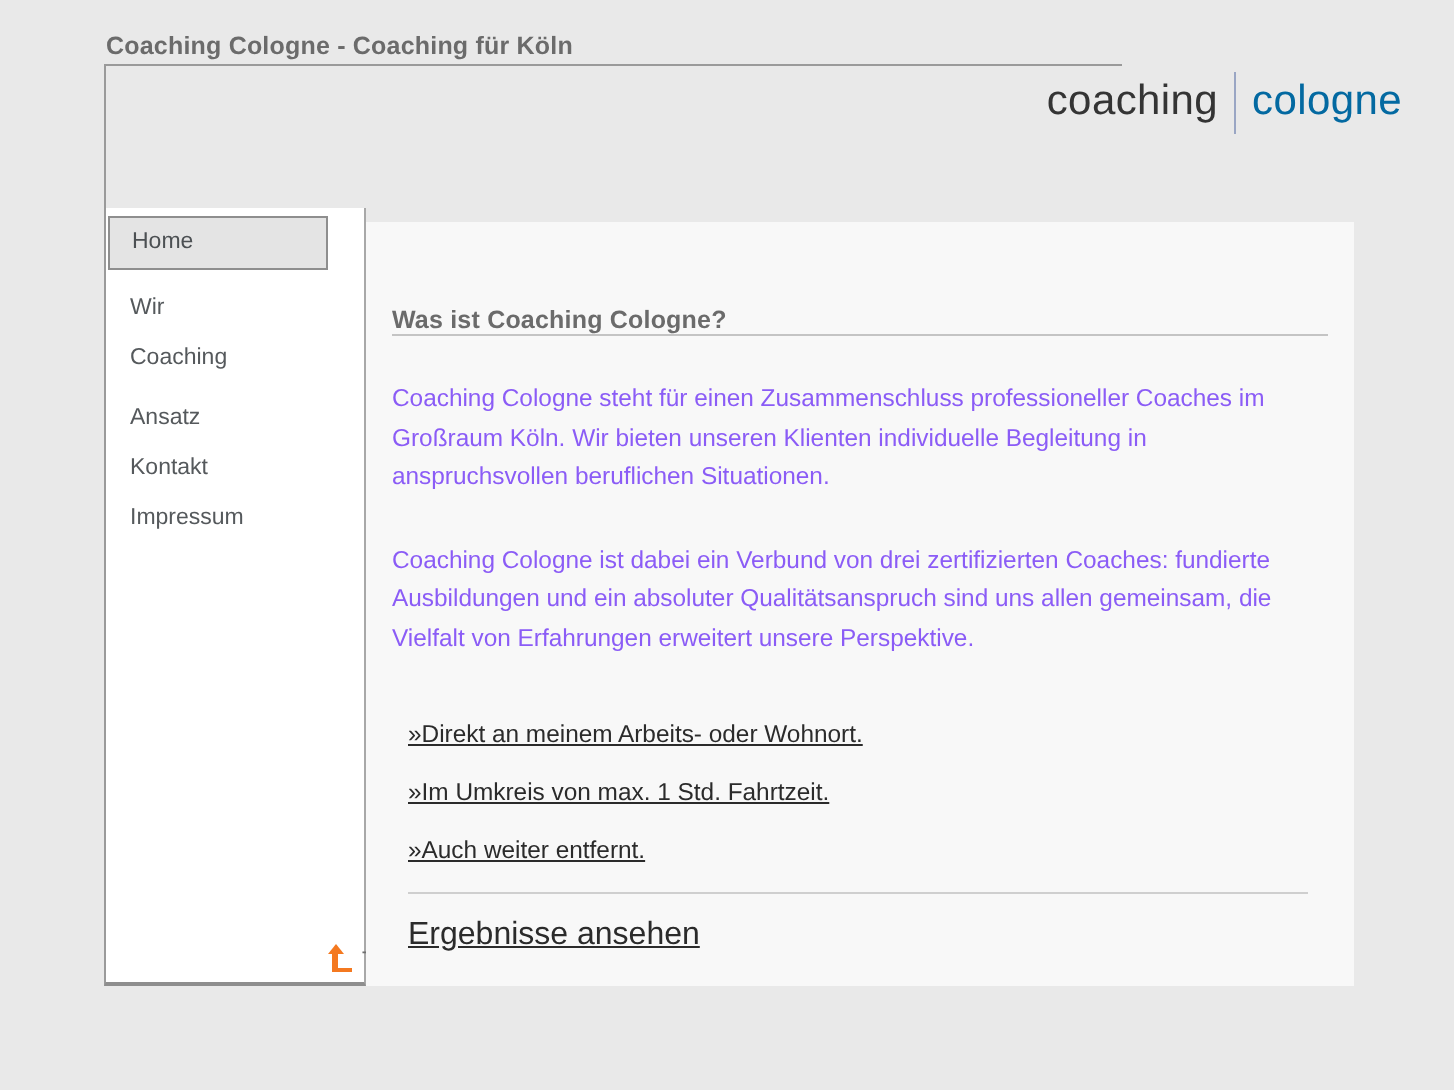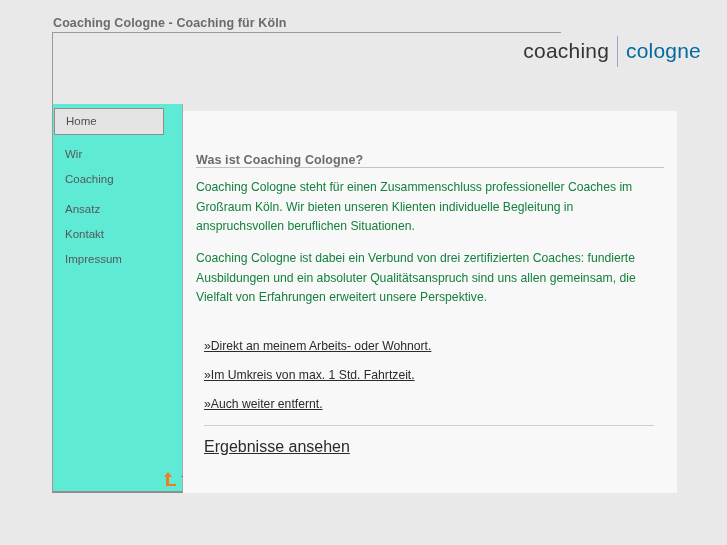--- a/index.html
+++ b/index.html
@@ -73,21 +73,21 @@
     padding-left: 8px;
   }
 
   
   .sidebar {
     position: absolute;
     left: 36px;
     top: 104px;
     width: 131px;
     height: 389px;
-    background: #5eead4;
+    background: #ffffff;
     border-left: 1px solid #9a9a9a;
     border-right: 1px solid #a8a8a8;
     border-bottom: 2px solid #8e8e8e;
     box-sizing: border-box;
   }
 
   .nav {
     position: absolute;
     left: 0;
     top: 4px;
@@ -184,23 +184,23 @@
     font-size: 12.5px;
     font-weight: bold;
     color: #6b6b6b;
     padding-bottom: 0;
     border-bottom: 1px solid #c4c4c4;
     letter-spacing: 0.1px;
   }
 
   .body-para {
     font-size: 12.2px;
-    color: #15803d;
+    color: #8b5cf6;
     line-height: 19.5px;
-    margin-top: 10px;
+    margin-top: 22px;
     max-width: 460px;
   }
 
   
   .poll {
     margin-top: 21px;
     width: 466px;
   }
   .poll-question {
     background: #ffffff;

